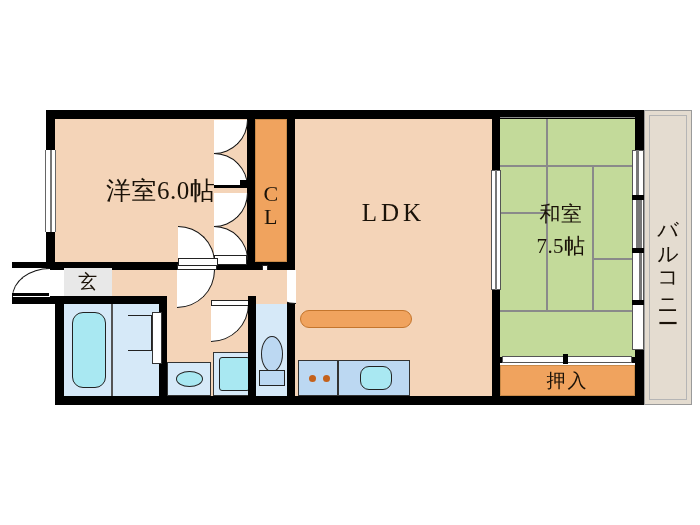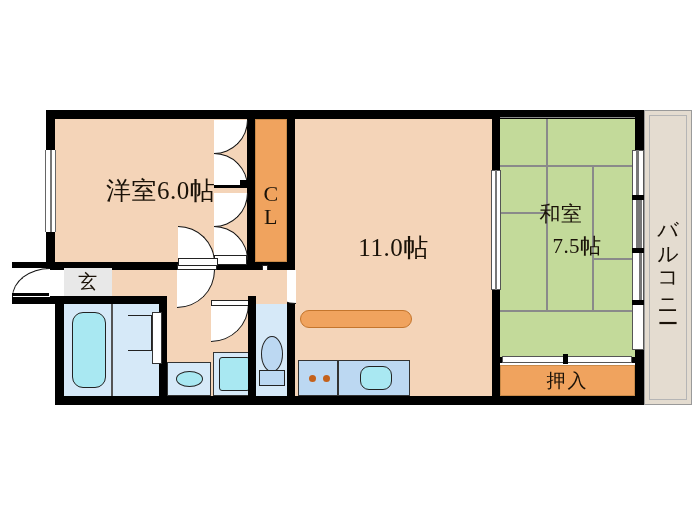--- a/index.html
+++ b/index.html
@@ -89,21 +89,21 @@
 
   <div class="arc arc-br" style="left:214px;top:120px;width:33px;height:33px;"></div>
   <div class="arc arc-tr" style="left:214px;top:153px;width:33px;height:33px;"></div>
   <div class="arc arc-br" style="left:214px;top:193px;width:33px;height:33px;"></div>
   <div class="arc arc-tr" style="left:214px;top:226px;width:33px;height:33px;"></div>
   <div class="abs thin" style="left:214px;top:185px;width:33px;height:3px;"></div>
   <div class="abs thin" style="left:240px;top:180px;width:8px;height:8px;"></div>
   <div class="abs white" style="left:214px;top:255px;width:33px;height:10px;border:1px solid #222;"></div>
 
   <div class="abs room" style="left:295px;top:119px;width:197px;height:277px;"></div>
-  <div class="lbl lbl-big" style="left:295px;top:230px;width:197px;height:34px;">11.0帖</div>
+  <div class="lbl lbl-big" style="left:295px;top:196px;width:197px;height:34px;letter-spacing:.16em;">LDK</div>
 
   <div class="abs wall" style="left:287px;top:110px;width:8px;height:295px;"></div>
 
   <div class="abs wall" style="left:492px;top:110px;width:8px;height:295px;"></div>
 
   <div class="abs closet rnd" style="left:300px;top:310px;width:112px;height:18px;border:1.5px solid #C4752C;"></div>
 
   <div class="abs wet2" style="left:298px;top:360px;width:40px;height:36px;border:1.5px solid #333;"></div>
   <div class="burner" style="left:309px;top:375px;"></div>
   <div class="burner" style="left:323px;top:375px;"></div>
@@ -117,21 +117,21 @@
 
   <div class="hair" style="position:absolute;left:546px;top:119px;width:1.5px;height:47px;"></div>
   <div class="hair" style="position:absolute;left:500px;top:165px;width:135px;height:1.5px;"></div>
   <div class="hair" style="position:absolute;left:592px;top:165px;width:1.5px;height:146px;"></div>
   <div class="hair" style="position:absolute;left:546px;top:165px;width:1.5px;height:146px;"></div>
   <div class="hair" style="position:absolute;left:500px;top:310px;width:135px;height:1.5px;"></div>
   <div class="hair" style="position:absolute;left:500px;top:212px;width:46px;height:1.5px;"></div>
   <div class="hair" style="position:absolute;left:592px;top:258px;width:43px;height:1.5px;"></div>
 
   <div class="lbl lbl-mid" style="left:500px;top:198px;width:122px;height:32px;">和室</div>
-  <div class="lbl lbl-mid" style="left:500px;top:230px;width:122px;height:32px;padding-left:16px;">7.5帖</div>
+  <div class="lbl lbl-mid" style="left:500px;top:230px;width:122px;height:32px;">7.5帖</div>
 
   <div class="abs white" style="left:632px;top:150px;width:12px;height:200px;border:1px solid #555;"></div>
   <div class="winline" style="left:636px;top:150px;width:2.5px;height:100px;"></div>
   <div class="winline" style="left:639px;top:200px;width:2.5px;height:100px;"></div>
   <div class="abs wall" style="left:632px;top:195px;width:12px;height:5px;"></div>
   <div class="abs wall" style="left:632px;top:248px;width:12px;height:5px;"></div>
   <div class="abs wall" style="left:632px;top:300px;width:12px;height:5px;"></div>
 
   <div class="abs white" style="left:491px;top:170px;width:10px;height:120px;border:1px solid #555;"></div>
   <div class="winline" style="left:495px;top:170px;width:2px;height:120px;"></div>

